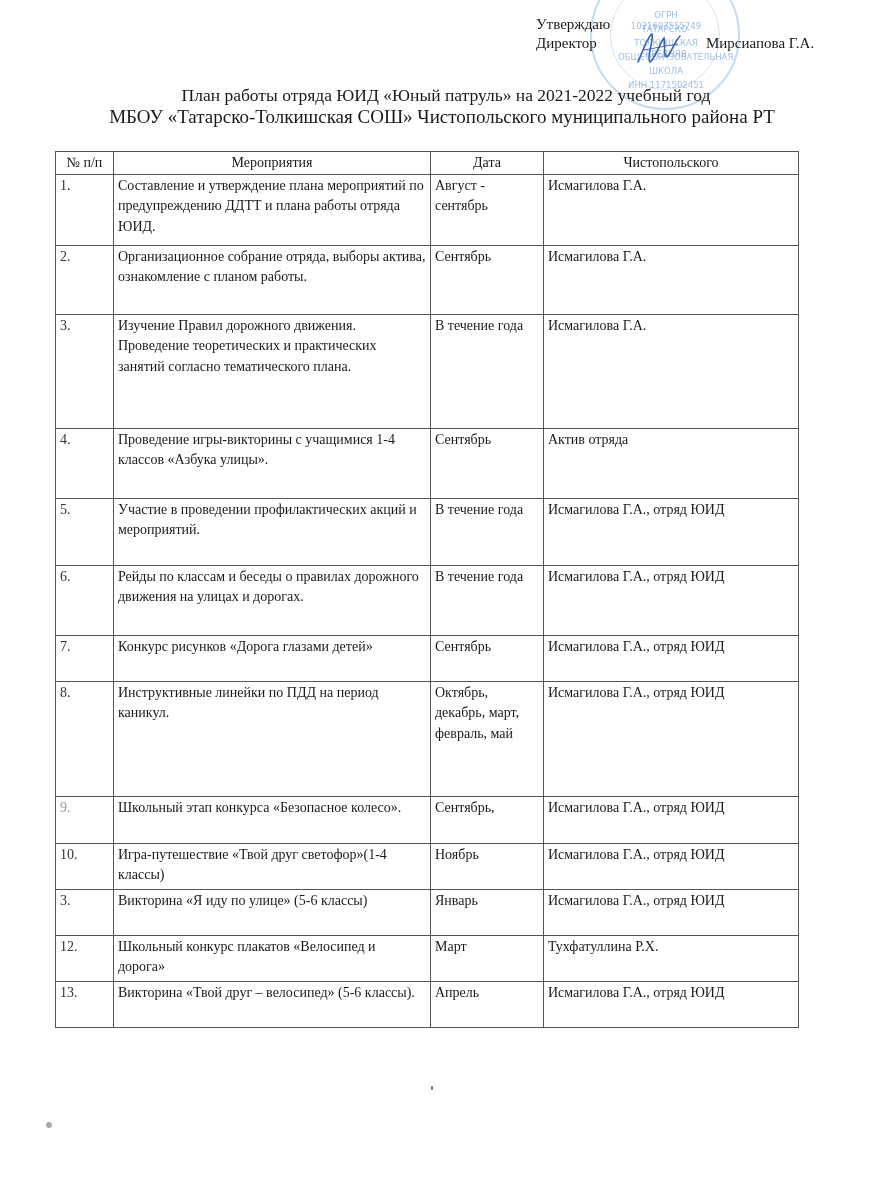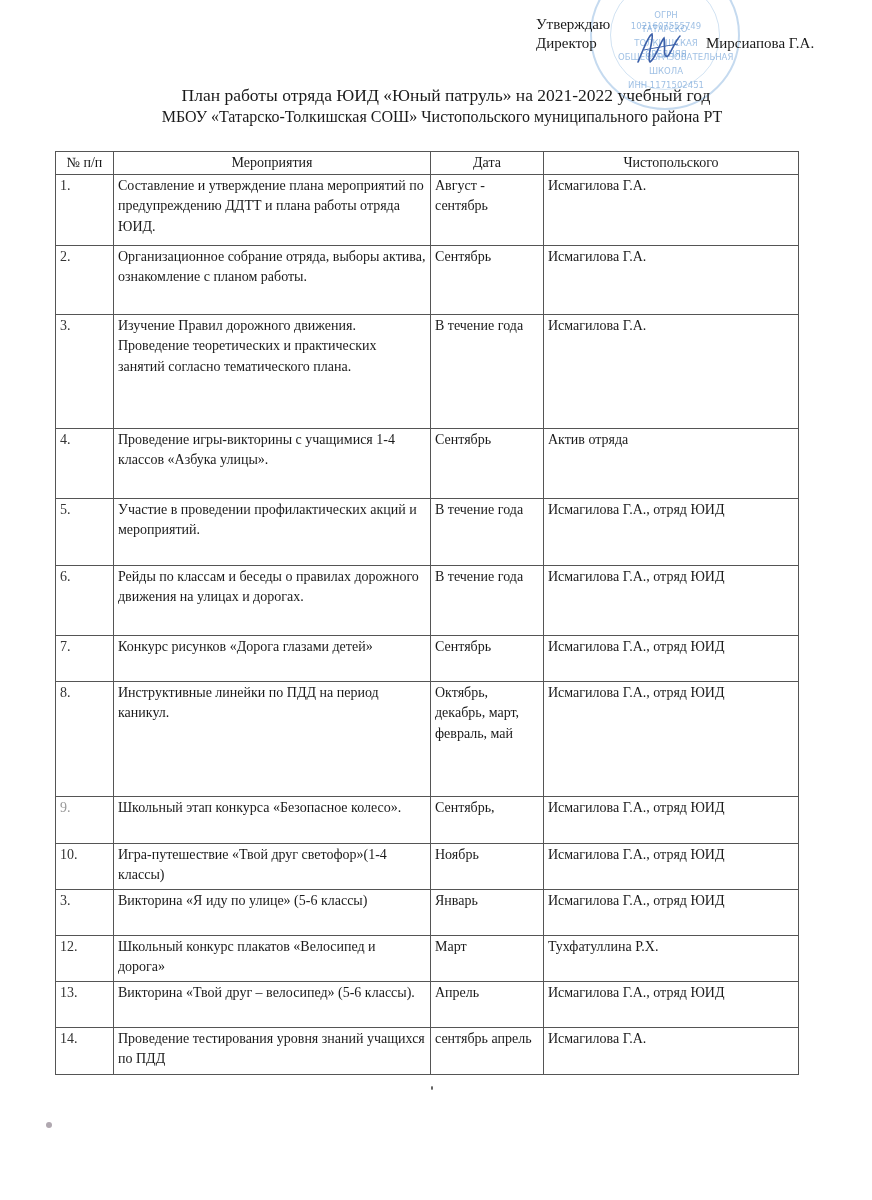--- a/index.html
+++ b/index.html
@@ -10,21 +10,21 @@
   .approval .director-name { position:absolute; left:170px; top:19px; white-space:nowrap; }
   .stamp { position:absolute; left:590px; top:-40px; width:150px; height:150px; border-radius:50%;
            border:2px solid rgba(90,150,210,0.35); box-sizing:border-box; }
   .stamp::before { content:""; position:absolute; left:18px; top:18px; right:18px; bottom:18px;
            border-radius:50%; border:1.5px solid rgba(90,150,210,0.28); }
   .stamp .stamp-text { position:absolute; left:26px; width:96px; text-align:center;
            font-family:"DejaVu Sans", sans-serif; font-size:8.5px; color:rgba(80,140,205,0.55); line-height:11px; }
   .signature { position:absolute; left:630px; top:28px; width:55px; height:40px; }
   .title-block { position:absolute; left:0; top:84px; width:872px; text-align:center; }
   .title-main { font-weight:normal; font-size:17.5px; line-height:22px; margin-left:20px; }
-  .title-sub { font-size:16px; line-height:22px; margin-left:12px; }
+  .title-sub { font-size:19px; line-height:22px; margin-left:12px; }
   table.plan { position:absolute; left:55px; top:151px; border-collapse:collapse; width:744px; table-layout:fixed;
                font-size:14px; line-height:20.5px; }
   table.plan th, table.plan td { border:1.3px solid #555; vertical-align:top; padding:1px 4px 0 4px; text-align:left; }
   table.plan th { font-weight:normal; text-align:center; height:20px; }
   .col-num { width:58px; }
   .col-event { width:317px; }
   .col-date { width:113px; }
   .col-resp { width:auto; }
   td.num { color:#333; }
   td.num.faded { color:#999; }
@@ -145,23 +145,17 @@
       <td>Школьный конкурс плакатов «Велосипед и дорога»</td>
       <td>Март</td>
       <td>Тухфатуллина Р.Х.</td>
     </tr>
     <tr style="height:46px">
       <td class="num">13.</td>
       <td>Викторина «Твой друг – велосипед» (5-6 классы).</td>
       <td>Апрель</td>
       <td>Исмагилова Г.А., отряд ЮИД</td>
     </tr>
-    <tr style="height:47px">
-      <td class="num">14.</td>
-      <td>Проведение  тестирования уровня знаний учащихся по ПДД</td>
-      <td>сентябрь апрель</td>
-      <td>Исмагилова Г.А.</td>
-    </tr>
   </tbody>
 </table>
 
 <div class="speck" style="left:46px;top:1122px;width:6px;height:6px;background:#b0a8b0"></div>
 <div class="speck" style="left:431px;top:1086px;width:2px;height:4px;background:#555"></div>
 
 </body></html>

